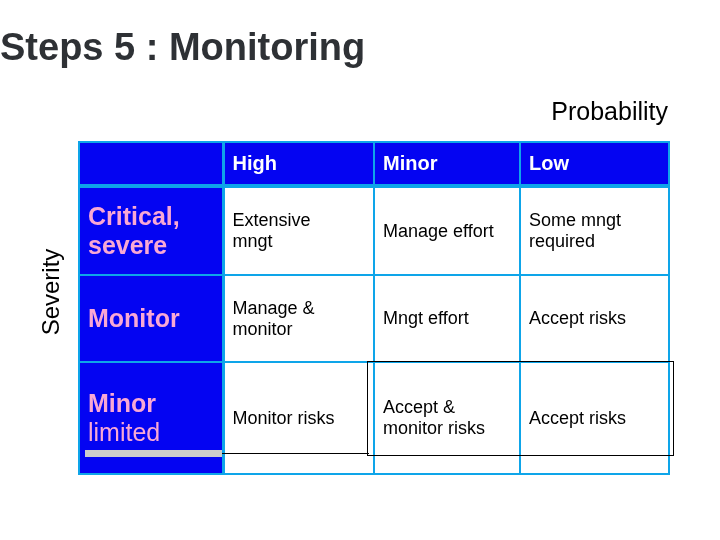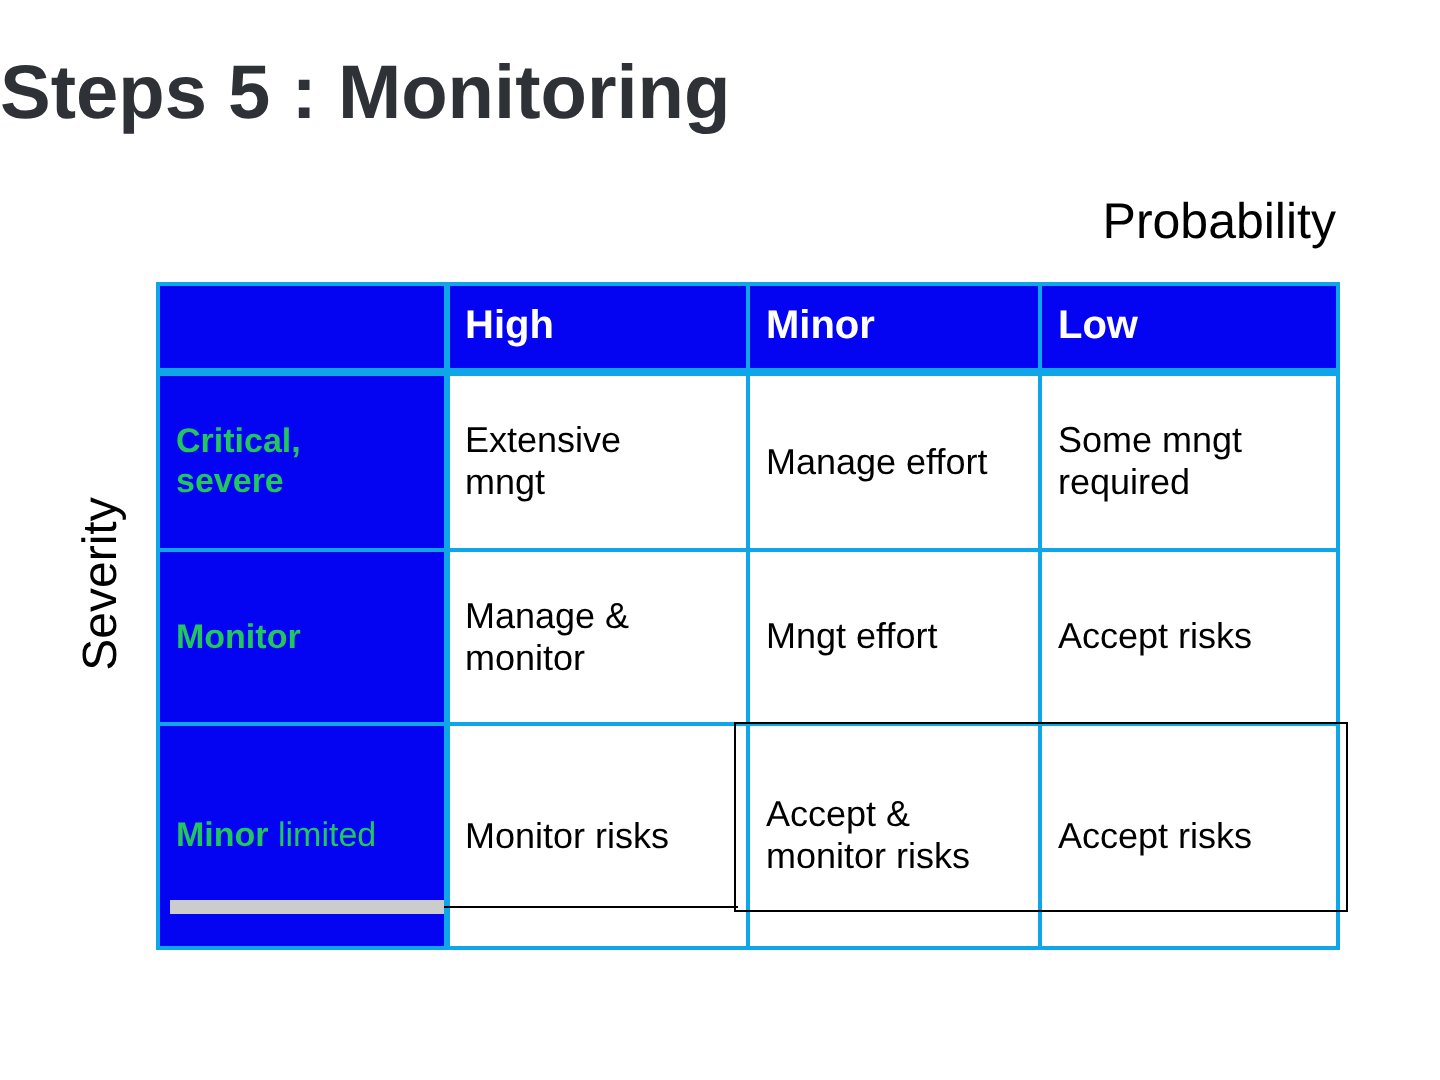--- a/index.html
+++ b/index.html
@@ -69,23 +69,23 @@
   }
   table.matrix tr.hdr td {
     background: #0404f2;
     color: #ffffff;
     font-weight: bold;
     font-size: 20px;
     border-bottom-width: 4px;
   }
   table.matrix td.rowhead {
     background: #0404f2;
-    color: #22c55e;
+    color: #f9a8d4;
     font-weight: bold;
-    font-size: 17px;
+    font-size: 25px;
     border-right-width: 3px;
   }
   table.matrix td.rowhead .plain {
     font-weight: normal;
   }
   tr.r-hdr  { height: 44px; }
   tr.r-one  { height: 89px; }
   tr.r-two  { height: 87px; }
   tr.r-three{ height: 112px; }
 

